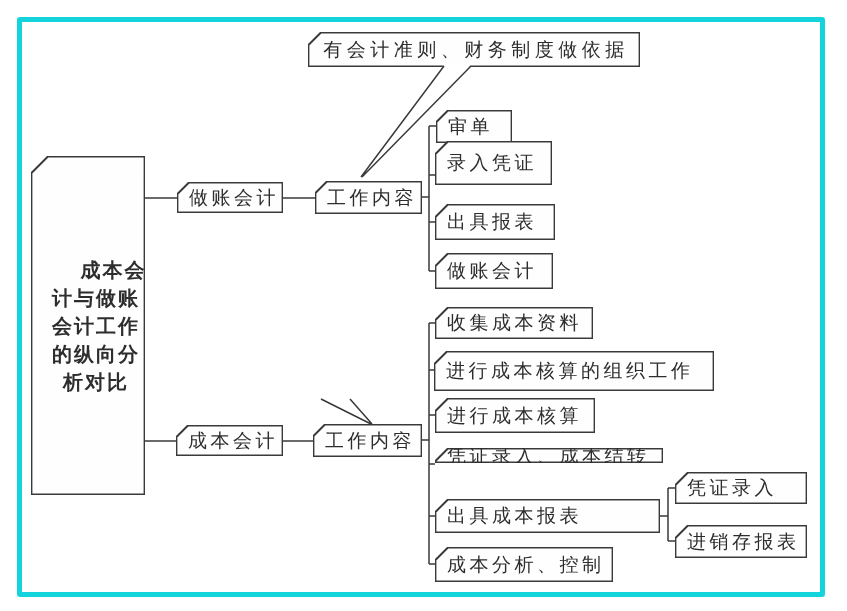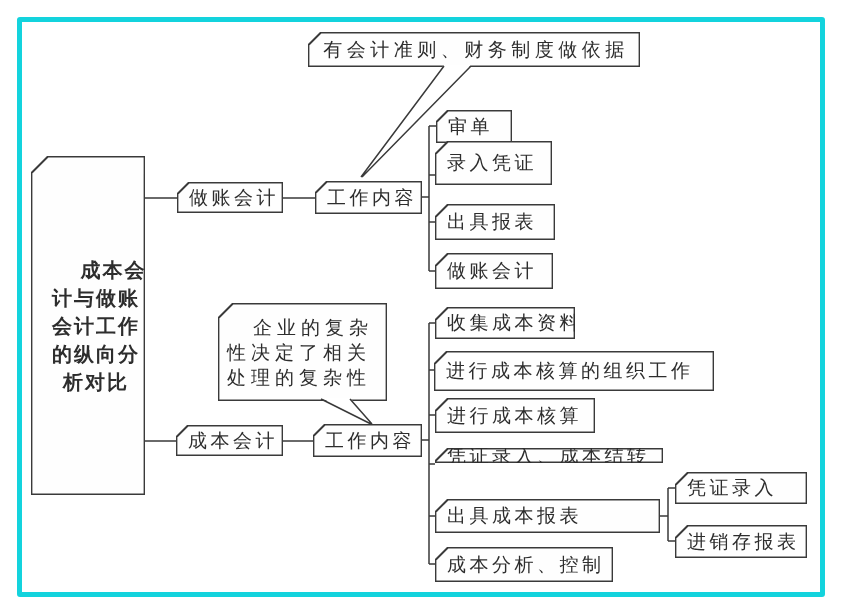--- a/index.html
+++ b/index.html
@@ -71,29 +71,22 @@
     <div class="lbl">做账会计</div>
   </div>
 
   <div class="node" style="--n:11px; left:176px; top:425px; width:107px; height:31px;">
     <div class="lbl">成本会计</div>
   </div>
   <div class="node" style="--n:11px; left:313px; top:424px; width:109px; height:33px;">
     <div class="lbl">工作内容</div>
   </div>
 
-  <div class="node callout2" style="--n:14px; left:218px; top:303px; width:169px; height:98px;">
-    <div class="lbl">
-      <span class="ln1">企业的复杂</span>
-      <span>性决定了相关</span>
-      <span>处理的复杂性</span>
-    </div>
-  </div>
 
-  <div class="node" style="left:435px; top:307px; width:140px; height:32px;">
+  <div class="node" style="left:435px; top:307px; width:158px; height:32px;">
     <div class="lbl">收集成本资料</div>
   </div>
   <div class="node" style="left:434px; top:351px; width:280px; height:40px;">
     <div class="lbl">进行成本核算的组织工作</div>
   </div>
   <div class="node" style="left:435px; top:398px; width:160px; height:35px;font-family:Liberation Mono, monospace;">
     <div class="lbl">进行成本核算</div>
   </div>
   <div class="node" style="left:435px; top:448px; width:228px; height:15px;">
     <div class="lbl">凭证录入、成本结转</div>

